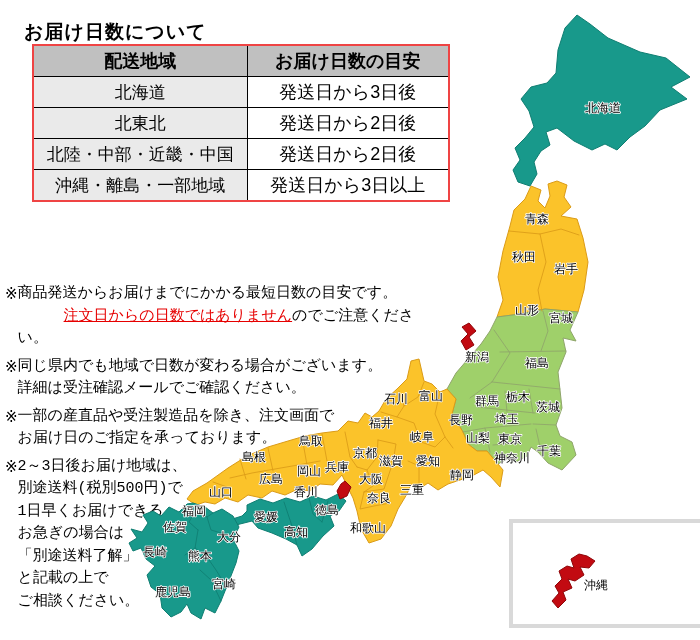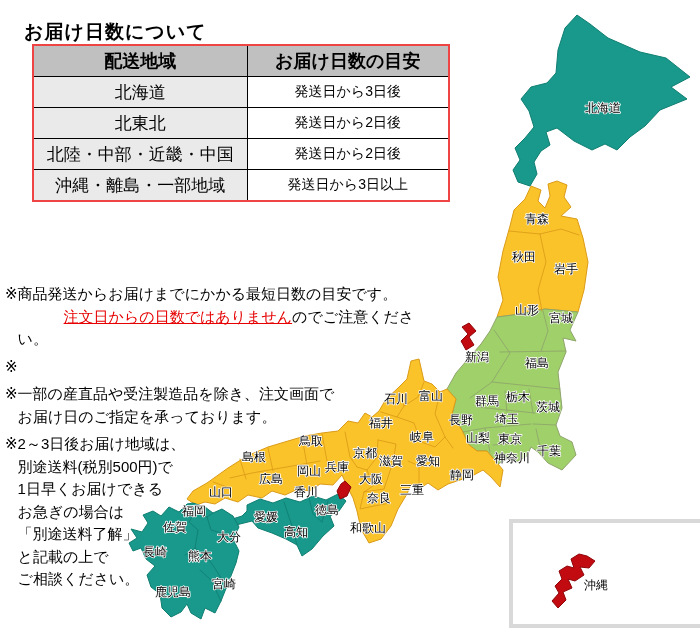--- a/index.html
+++ b/index.html
@@ -19,26 +19,26 @@
   }
   table.delivery th,table.delivery td{
     border:1.5px solid #000;text-align:center;vertical-align:middle;
     padding:0;height:30px;overflow:hidden;white-space:nowrap;
   }
   table.delivery th{
     background:var(--header-bg,#c0c0c0);
     font-size:18px;font-weight:bold;
   }
   table.delivery td.region-cell{background:var(--label-bg,#eaeaea);font-size:17px;}
-  table.delivery td.days-cell{background:#fff;font-size:14px;}
+  table.delivery td.days-cell{background:#fff;font-size:18px;}
 
   .notes{position:absolute;left:5px;top:283px;width:420px;}
   .note{display:flex;font-size:15px;line-height:22.5px;margin-bottom:5px;}
   .note-prefix{flex:0 0 auto;}
-  .note-body{display:block;}
+  .note-body{display:block;font-family:Liberation Mono, monospace;}
   .note-line{display:block;}
   .red-underline{color:var(--note-red,#e60000);text-decoration:underline;margin-left:46px;}
 
   svg.japan-map{position:absolute;left:0;top:0;pointer-events:none;}
   svg.japan-map path.region{stroke-width:1;stroke-linejoin:round;}
   svg.japan-map path.border-line{fill:none;stroke-width:1;opacity:.85;stroke-linecap:round;}
   .pref-label{
     font-size:12px;fill:#000;text-anchor:middle;
     font-family:"Liberation Sans","DejaVu Sans",sans-serif;
     paint-order:stroke;stroke:#fff;stroke-width:1.6px;stroke-linejoin:round;
@@ -85,20 +85,24 @@
   <div class="notes">
       <div class="note">
         <span class="note-prefix">※</span>
         <span class="note-body">
           <span class="note-line"><span>商品発送からお届けまでにかかる最短日数の目安です。</span></span>
           <span class="note-line"><span class="red-underline">注文日からの日数ではありません</span><span>のでご注意ください。</span></span>
         </span>
       </div>
       <div class="note">
         <span class="note-prefix">※</span>
+        <span class="note-body">
+          <span class="note-line"><span>同じ県内でも地域で日数が変わる場合がございます。</span></span>
+          <span class="note-line"><span>詳細は受注確認メールでご確認ください。</span></span>
+        </span>
       </div>
       <div class="note">
         <span class="note-prefix">※</span>
         <span class="note-body">
           <span class="note-line"><span>一部の産直品や受注製造品を除き、注文画面で</span></span>
           <span class="note-line"><span>お届け日のご指定を承っております。</span></span>
         </span>
       </div>
       <div class="note">
         <span class="note-prefix">※</span>

